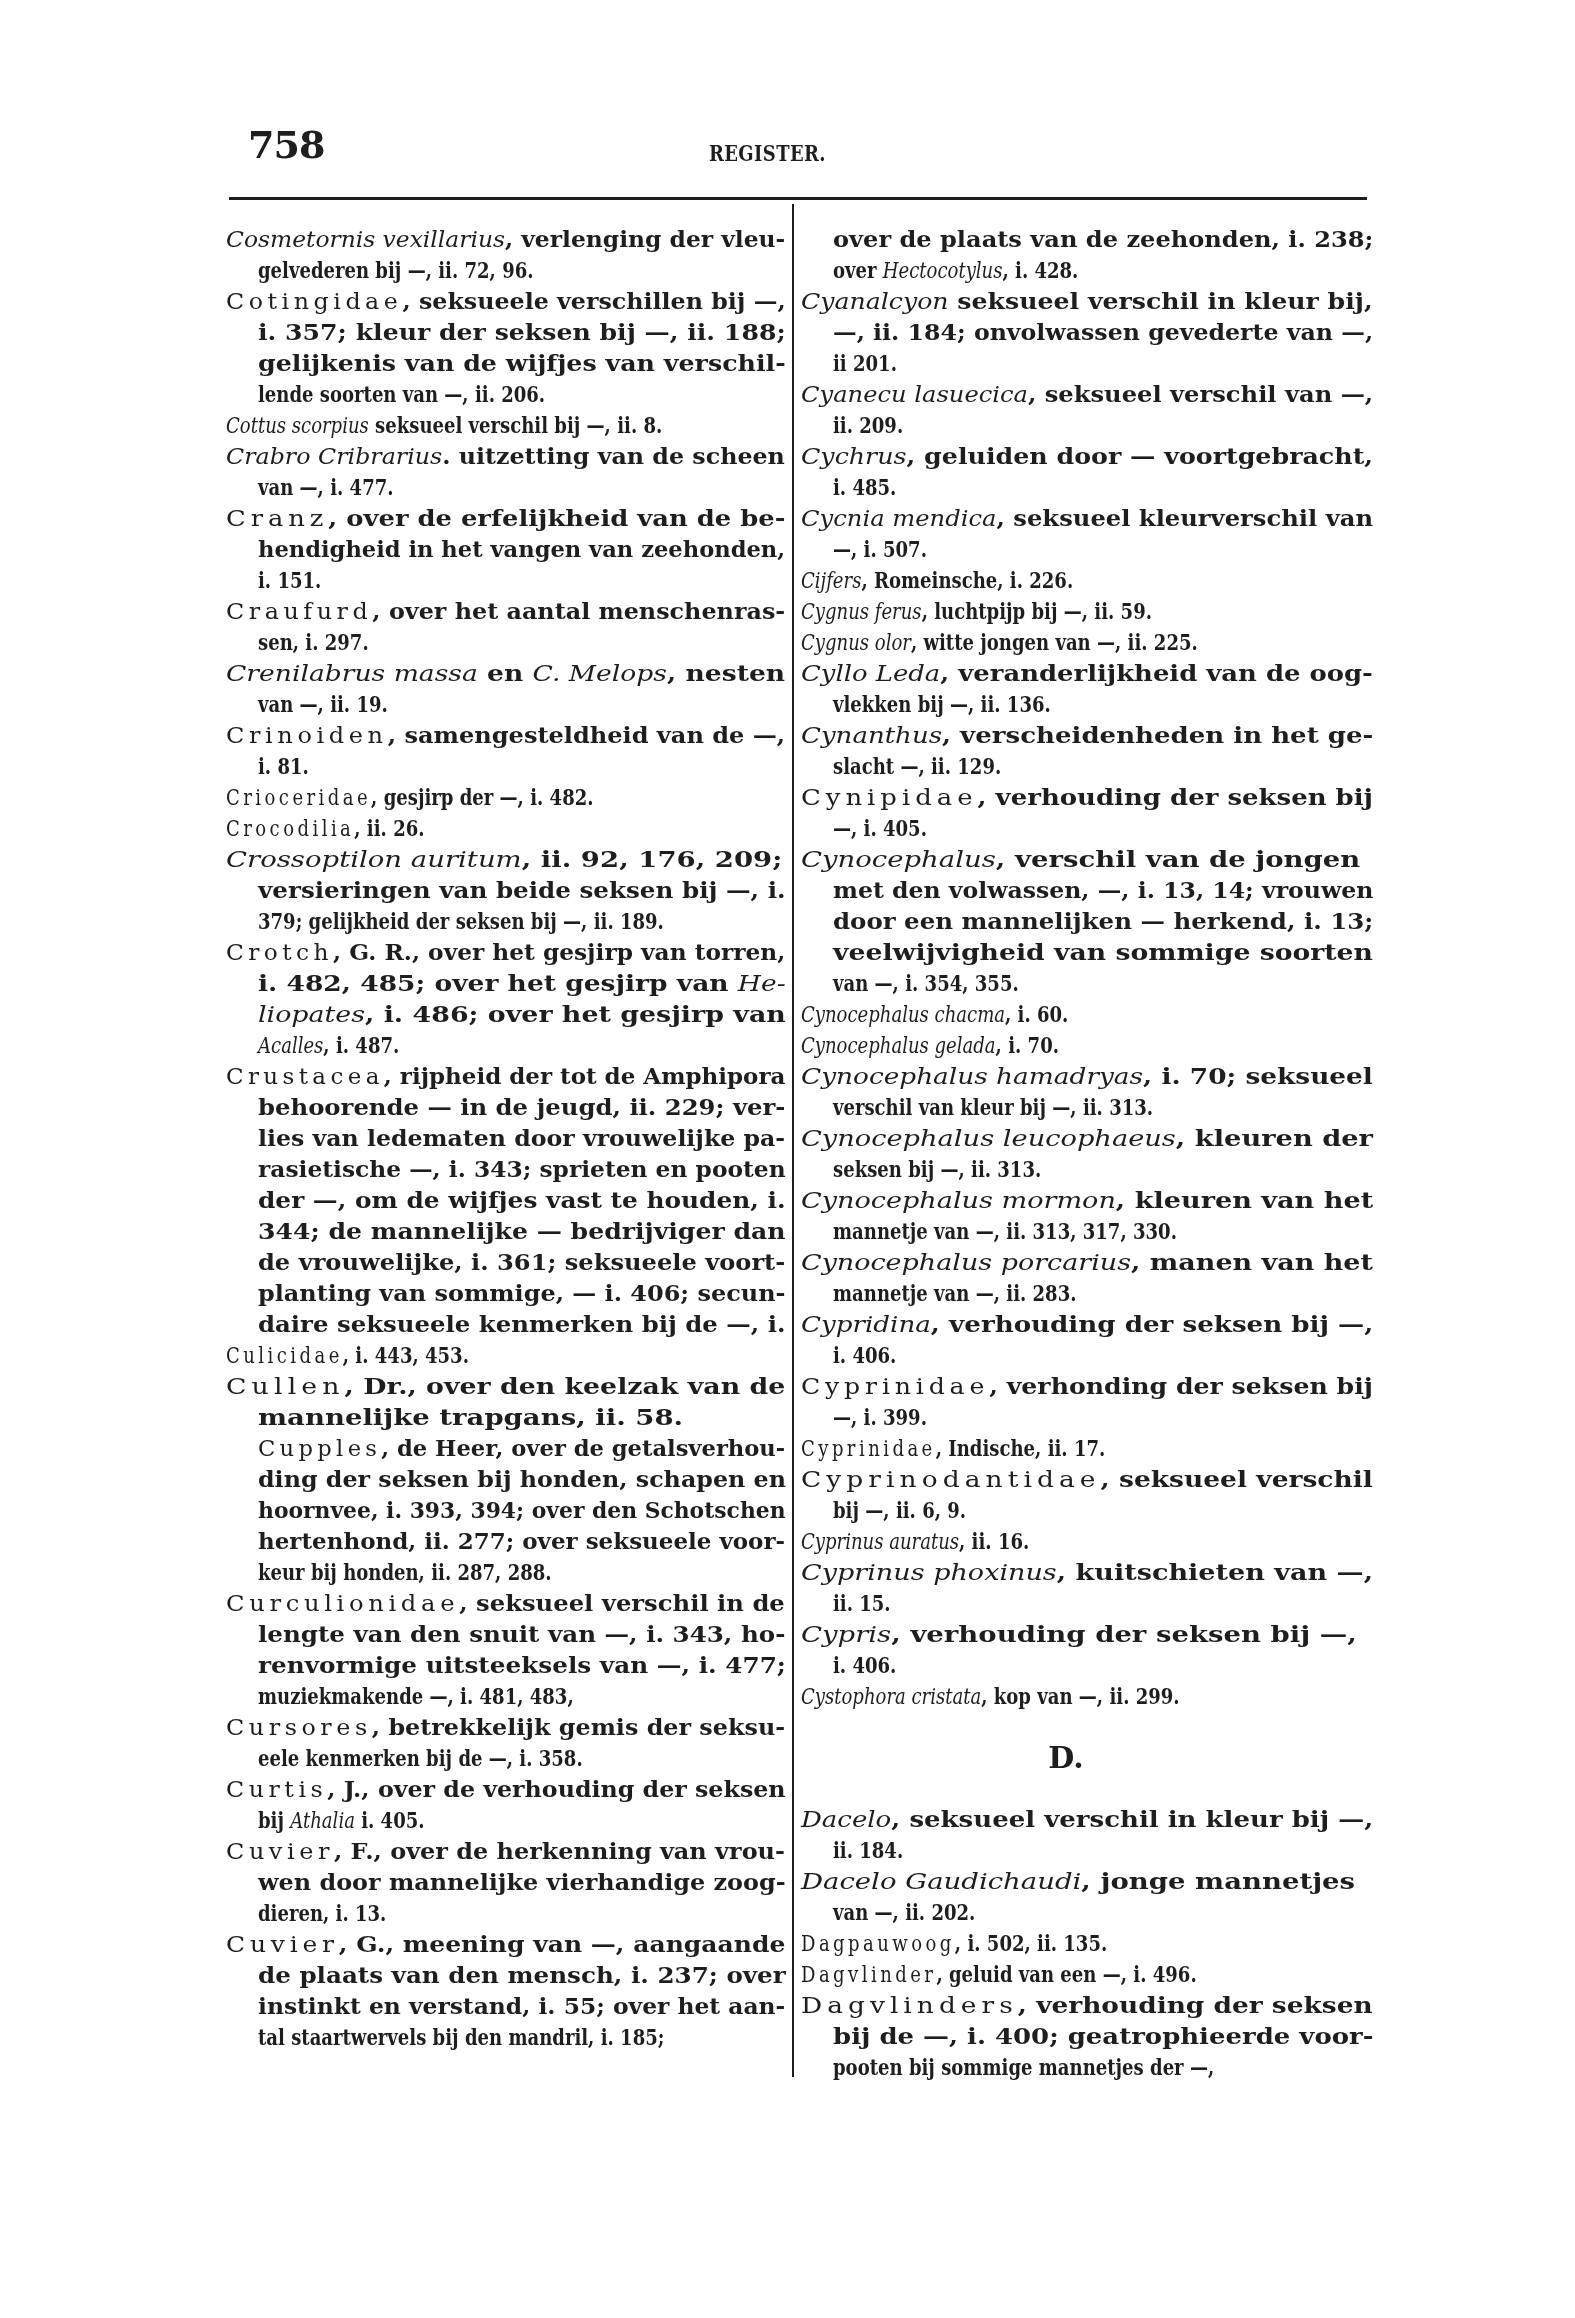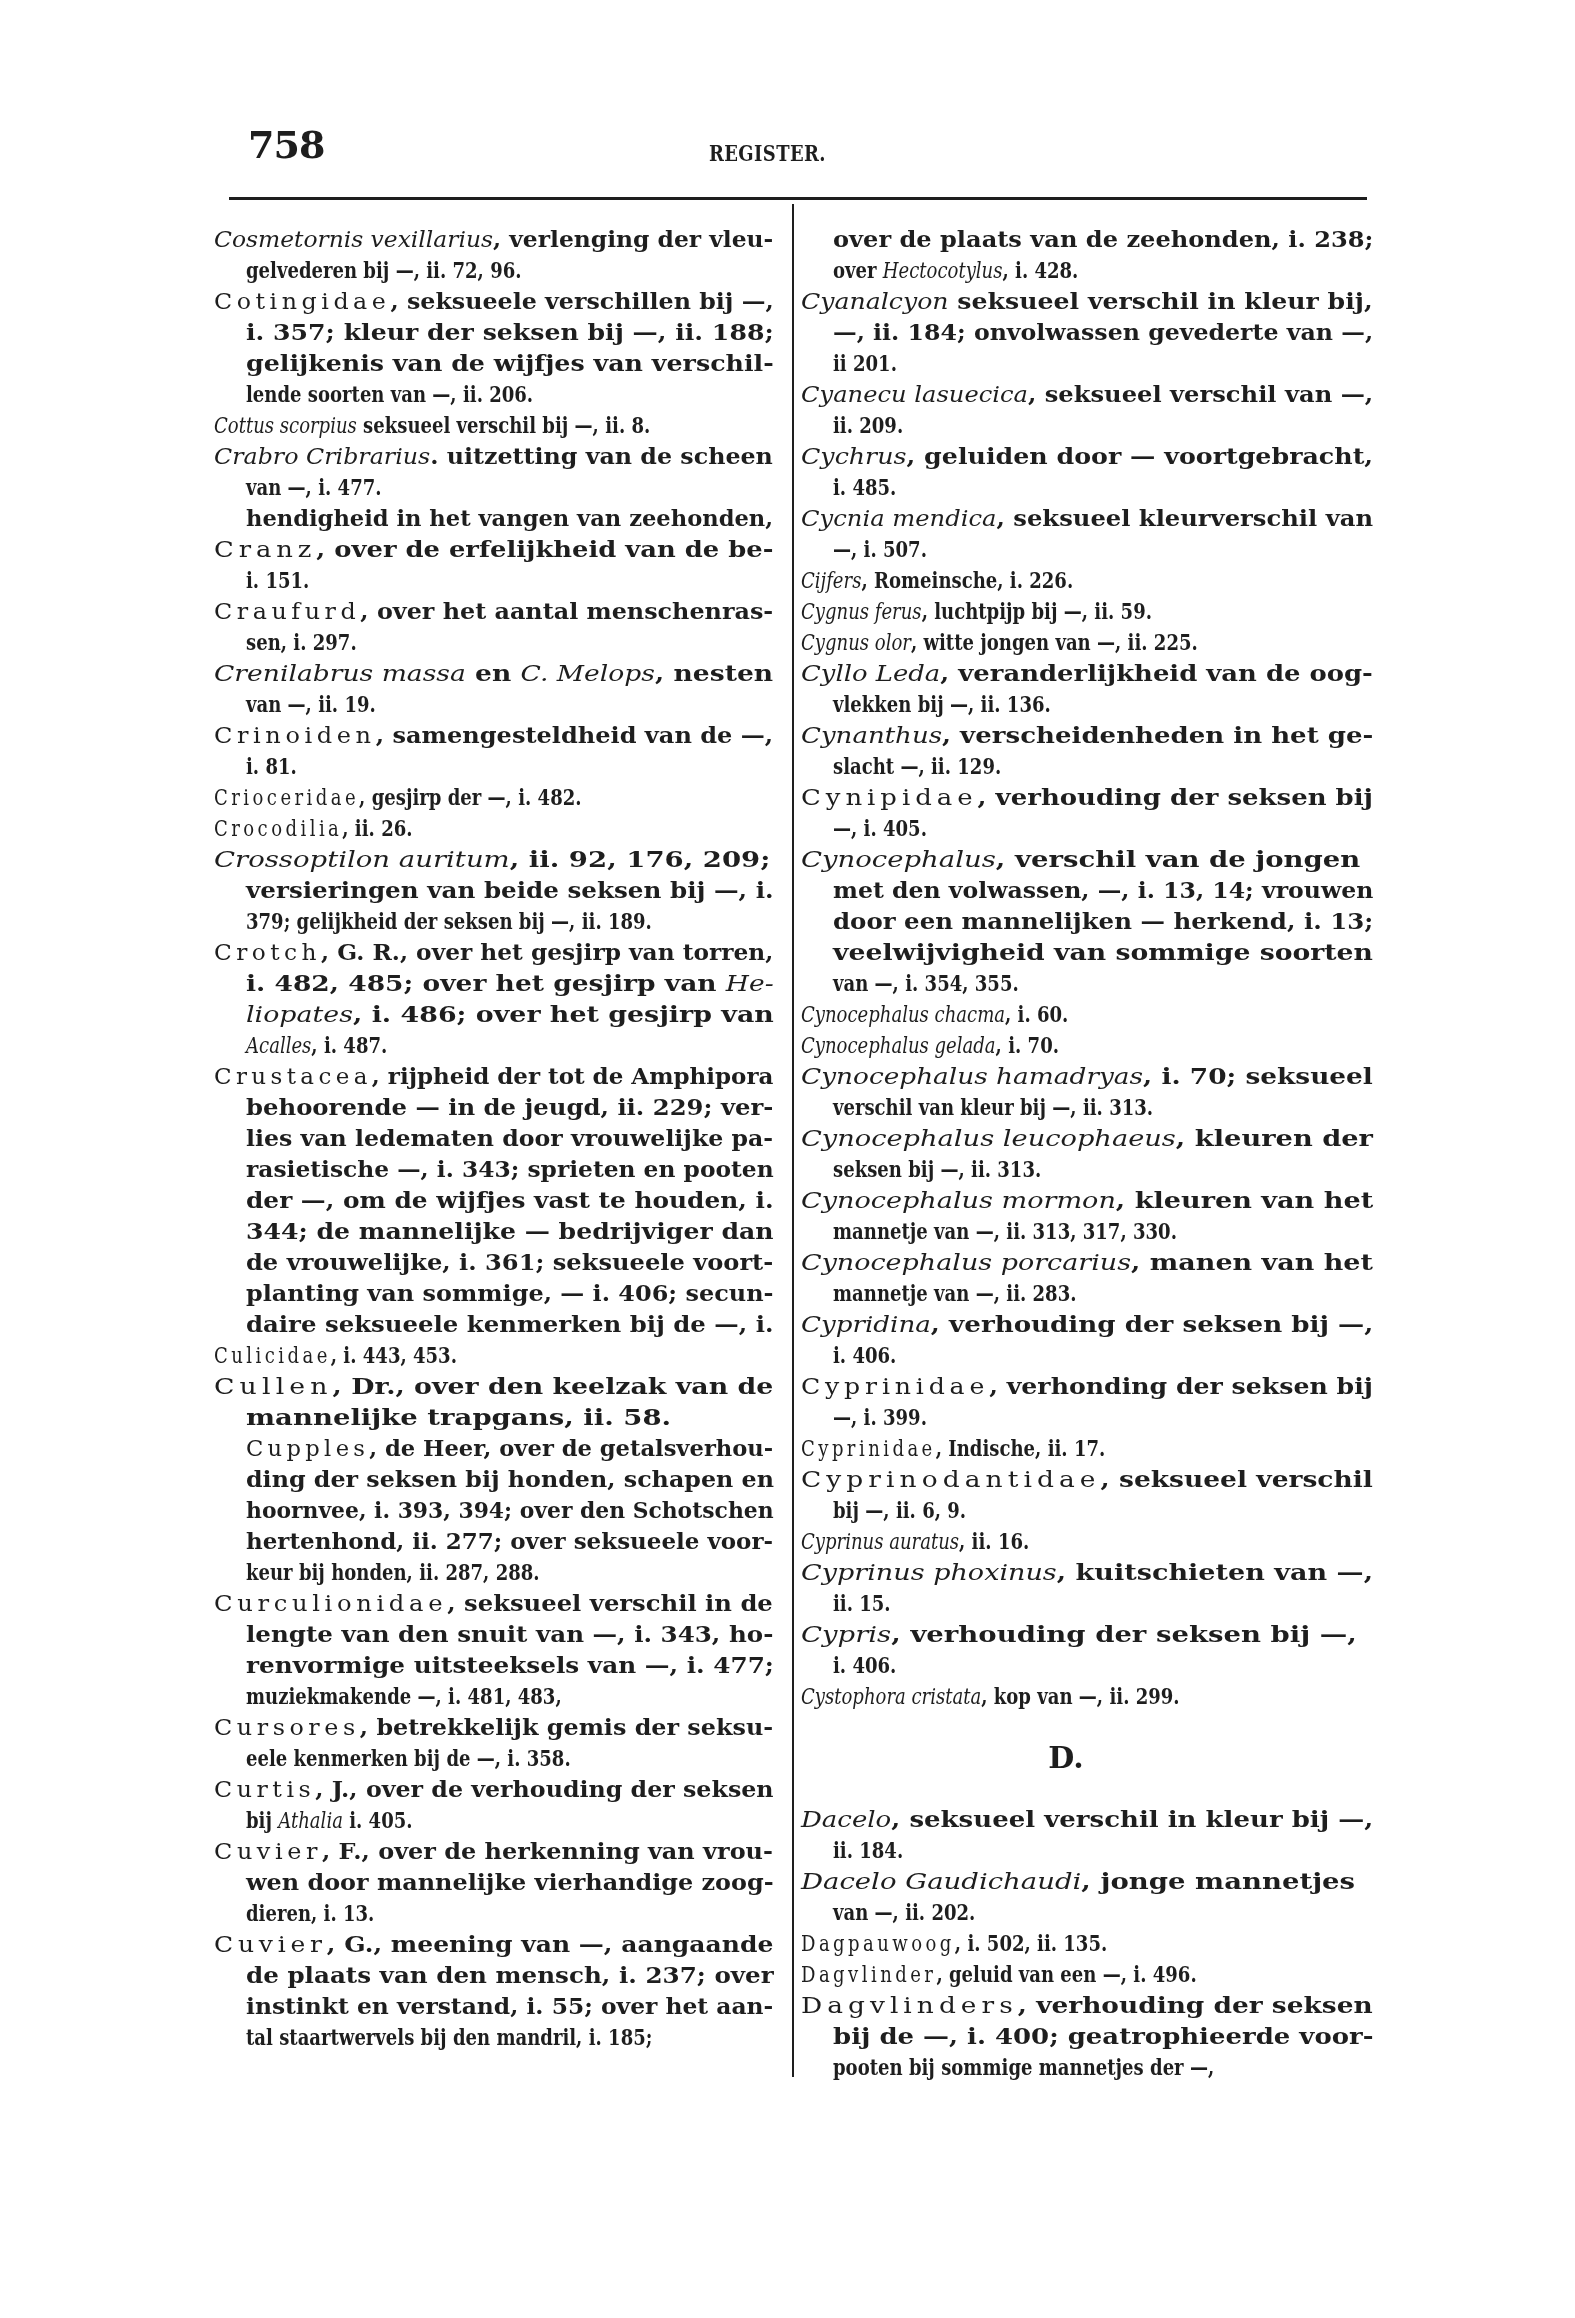--- a/index.html
+++ b/index.html
@@ -6,21 +6,21 @@
   body { width: 1576px; height: 2396px; position: relative; overflow: hidden;
          font-family: "DejaVu Serif", "Liberation Serif", serif; color: #1e1e1e; }
   .page-number { position: absolute; left: 248px; top: 124px; font-size: 38px; line-height: 42px;
                  font-family: "DejaVu Serif", serif; font-weight: bold; letter-spacing: -0.9px; }
   .running-head { position: absolute; left: 709px; top: 139px; font-size: 23px; line-height: 28px;
                   font-family: "DejaVu Serif", serif; font-weight: bold; transform: scaleX(0.78);
                   transform-origin: left top; letter-spacing: 0.5px; }
   .head-rule { position: absolute; left: 229px; top: 197px; width: 1138px; height: 3.2px; background: #1e1e1e; }
   .col-divider { position: absolute; left: 792px; top: 204px; width: 1.9px; height: 1873px; background: #1e1e1e; }
   .column { position: absolute; top: 224px; }
-  .col-left { left: 214px; width: 554px; }
+  .col-left { left: 226px; width: 554px; }
   .col-right { left: 801px; width: 567px; }
   .line { height: 31px; line-height: 31px; font-size: 22px; white-space: nowrap;
           font-family: "DejaVu Serif", serif; font-weight: bold; transform-origin: left center;
           display: block; }
   .line.indent { padding-left: 32px; }
   .line .t { display: inline-block; transform-origin: left center; }
   .it { font-style: italic; font-weight: normal; }
   .sp { letter-spacing: 4.2px; font-weight: normal; }
   .section-letter { height: 92px; line-height: 92px; text-align: center; font-size: 30px;
                     font-weight: bold; font-family: "DejaVu Serif", serif; padding-right: 37px; }
@@ -37,22 +37,22 @@
   <div class="column col-left" id="col-left">
       <div class="line"><span class="t" style="transform: scaleX(1.063);"><span class="it">Cosmetornis vexillarius</span><span>, verlenging der vleu-</span></span></div>
       <div class="line indent"><span class="t" style="transform: scaleX(0.82);"><span>gelvederen bij —, ii. 72, 96.</span></span></div>
       <div class="line"><span class="t" style="transform: scaleX(1.079);"><span class="sp">Cotingidae</span><span>, seksueele verschillen bij —,</span></span></div>
       <div class="line indent"><span class="t" style="transform: scaleX(1.144);"><span>i. 357; kleur der seksen bij —, ii. 188;</span></span></div>
       <div class="line indent"><span class="t" style="transform: scaleX(1.15);"><span>gelijkenis van de wijfjes van verschil-</span></span></div>
       <div class="line indent"><span class="t" style="transform: scaleX(0.82);"><span>lende soorten van —, ii. 206.</span></span></div>
       <div class="line"><span class="t" style="transform: scaleX(0.82);"><span class="it">Cottus scorpius</span><span> seksueel verschil bij —, ii. 8.</span></span></div>
       <div class="line"><span class="t" style="transform: scaleX(1.079);"><span class="it">Crabro Cribrarius</span><span>. uitzetting van de scheen</span></span></div>
       <div class="line indent"><span class="t" style="transform: scaleX(0.82);"><span>van —, i. 477.</span></span></div>
+      <div class="line"><span class="t" style="transform: scaleX(1.173);"><span class="sp">Cranz</span><span>, over de erfelijkheid van de be-</span></span></div>
       <div class="line indent"><span class="t" style="transform: scaleX(1.027);"><span>hendigheid in het vangen van zeehonden,</span></span></div>
-      <div class="line"><span class="t" style="transform: scaleX(1.173);"><span class="sp">Cranz</span><span>, over de erfelijkheid van de be-</span></span></div>
       <div class="line indent"><span class="t" style="transform: scaleX(0.82);"><span>i. 151.</span></span></div>
       <div class="line"><span class="t" style="transform: scaleX(1.083);"><span class="sp">Craufurd</span><span>, over het aantal menschenras-</span></span></div>
       <div class="line indent"><span class="t" style="transform: scaleX(0.82);"><span>sen, i. 297.</span></span></div>
       <div class="line"><span class="t" style="transform: scaleX(1.208);"><span class="it">Crenilabrus massa</span><span> en </span><span class="it">C. Melops</span><span>, nesten</span></span></div>
       <div class="line indent"><span class="t" style="transform: scaleX(0.82);"><span>van —, ii. 19.</span></span></div>
       <div class="line"><span class="t" style="transform: scaleX(1.093);"><span class="sp">Crinoiden</span><span>, samengesteldheid van de —,</span></span></div>
       <div class="line indent"><span class="t" style="transform: scaleX(0.82);"><span>i. 81.</span></span></div>
       <div class="line"><span class="t" style="transform: scaleX(0.82);"><span class="sp">Crioceridae</span><span>, gesjirp der —, i. 482.</span></span></div>
       <div class="line"><span class="t" style="transform: scaleX(0.82);"><span class="sp">Crocodilia</span><span>, ii. 26.</span></span></div>
       <div class="line"><span class="t" style="transform: scaleX(1.25);"><span class="it">Crossoptilon auritum</span><span>, ii. 92, 176, 209;</span></span></div>

